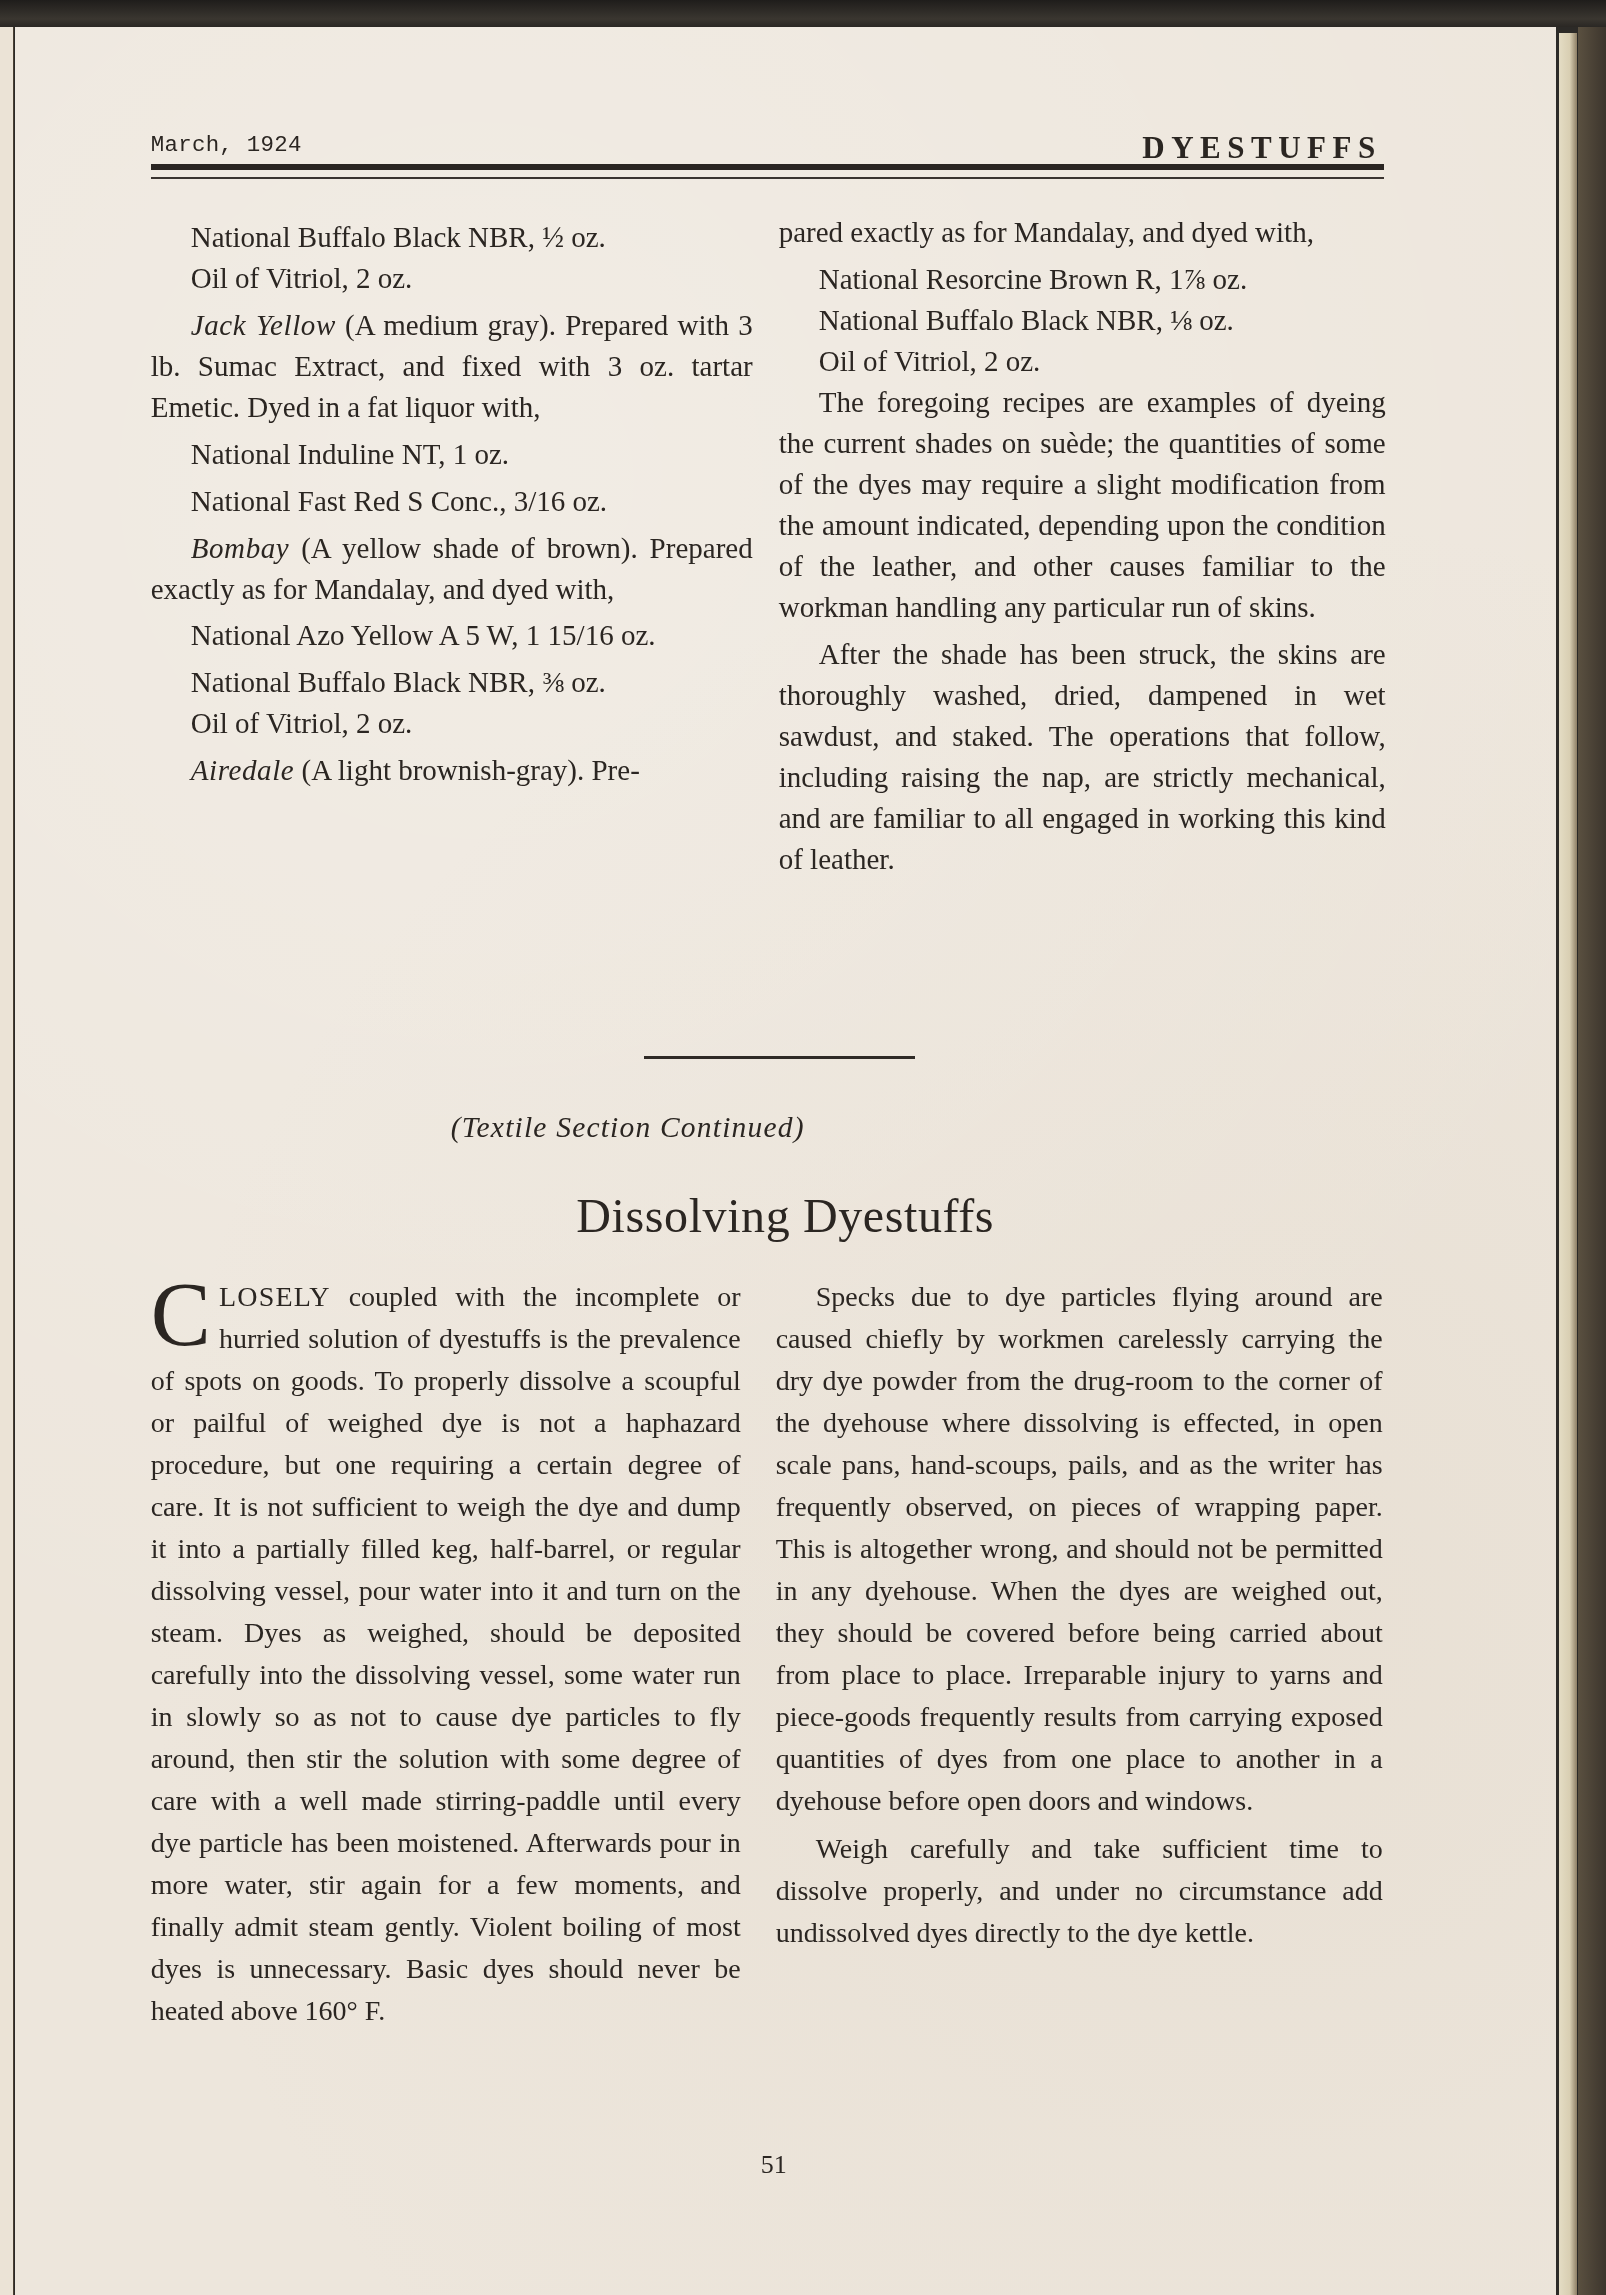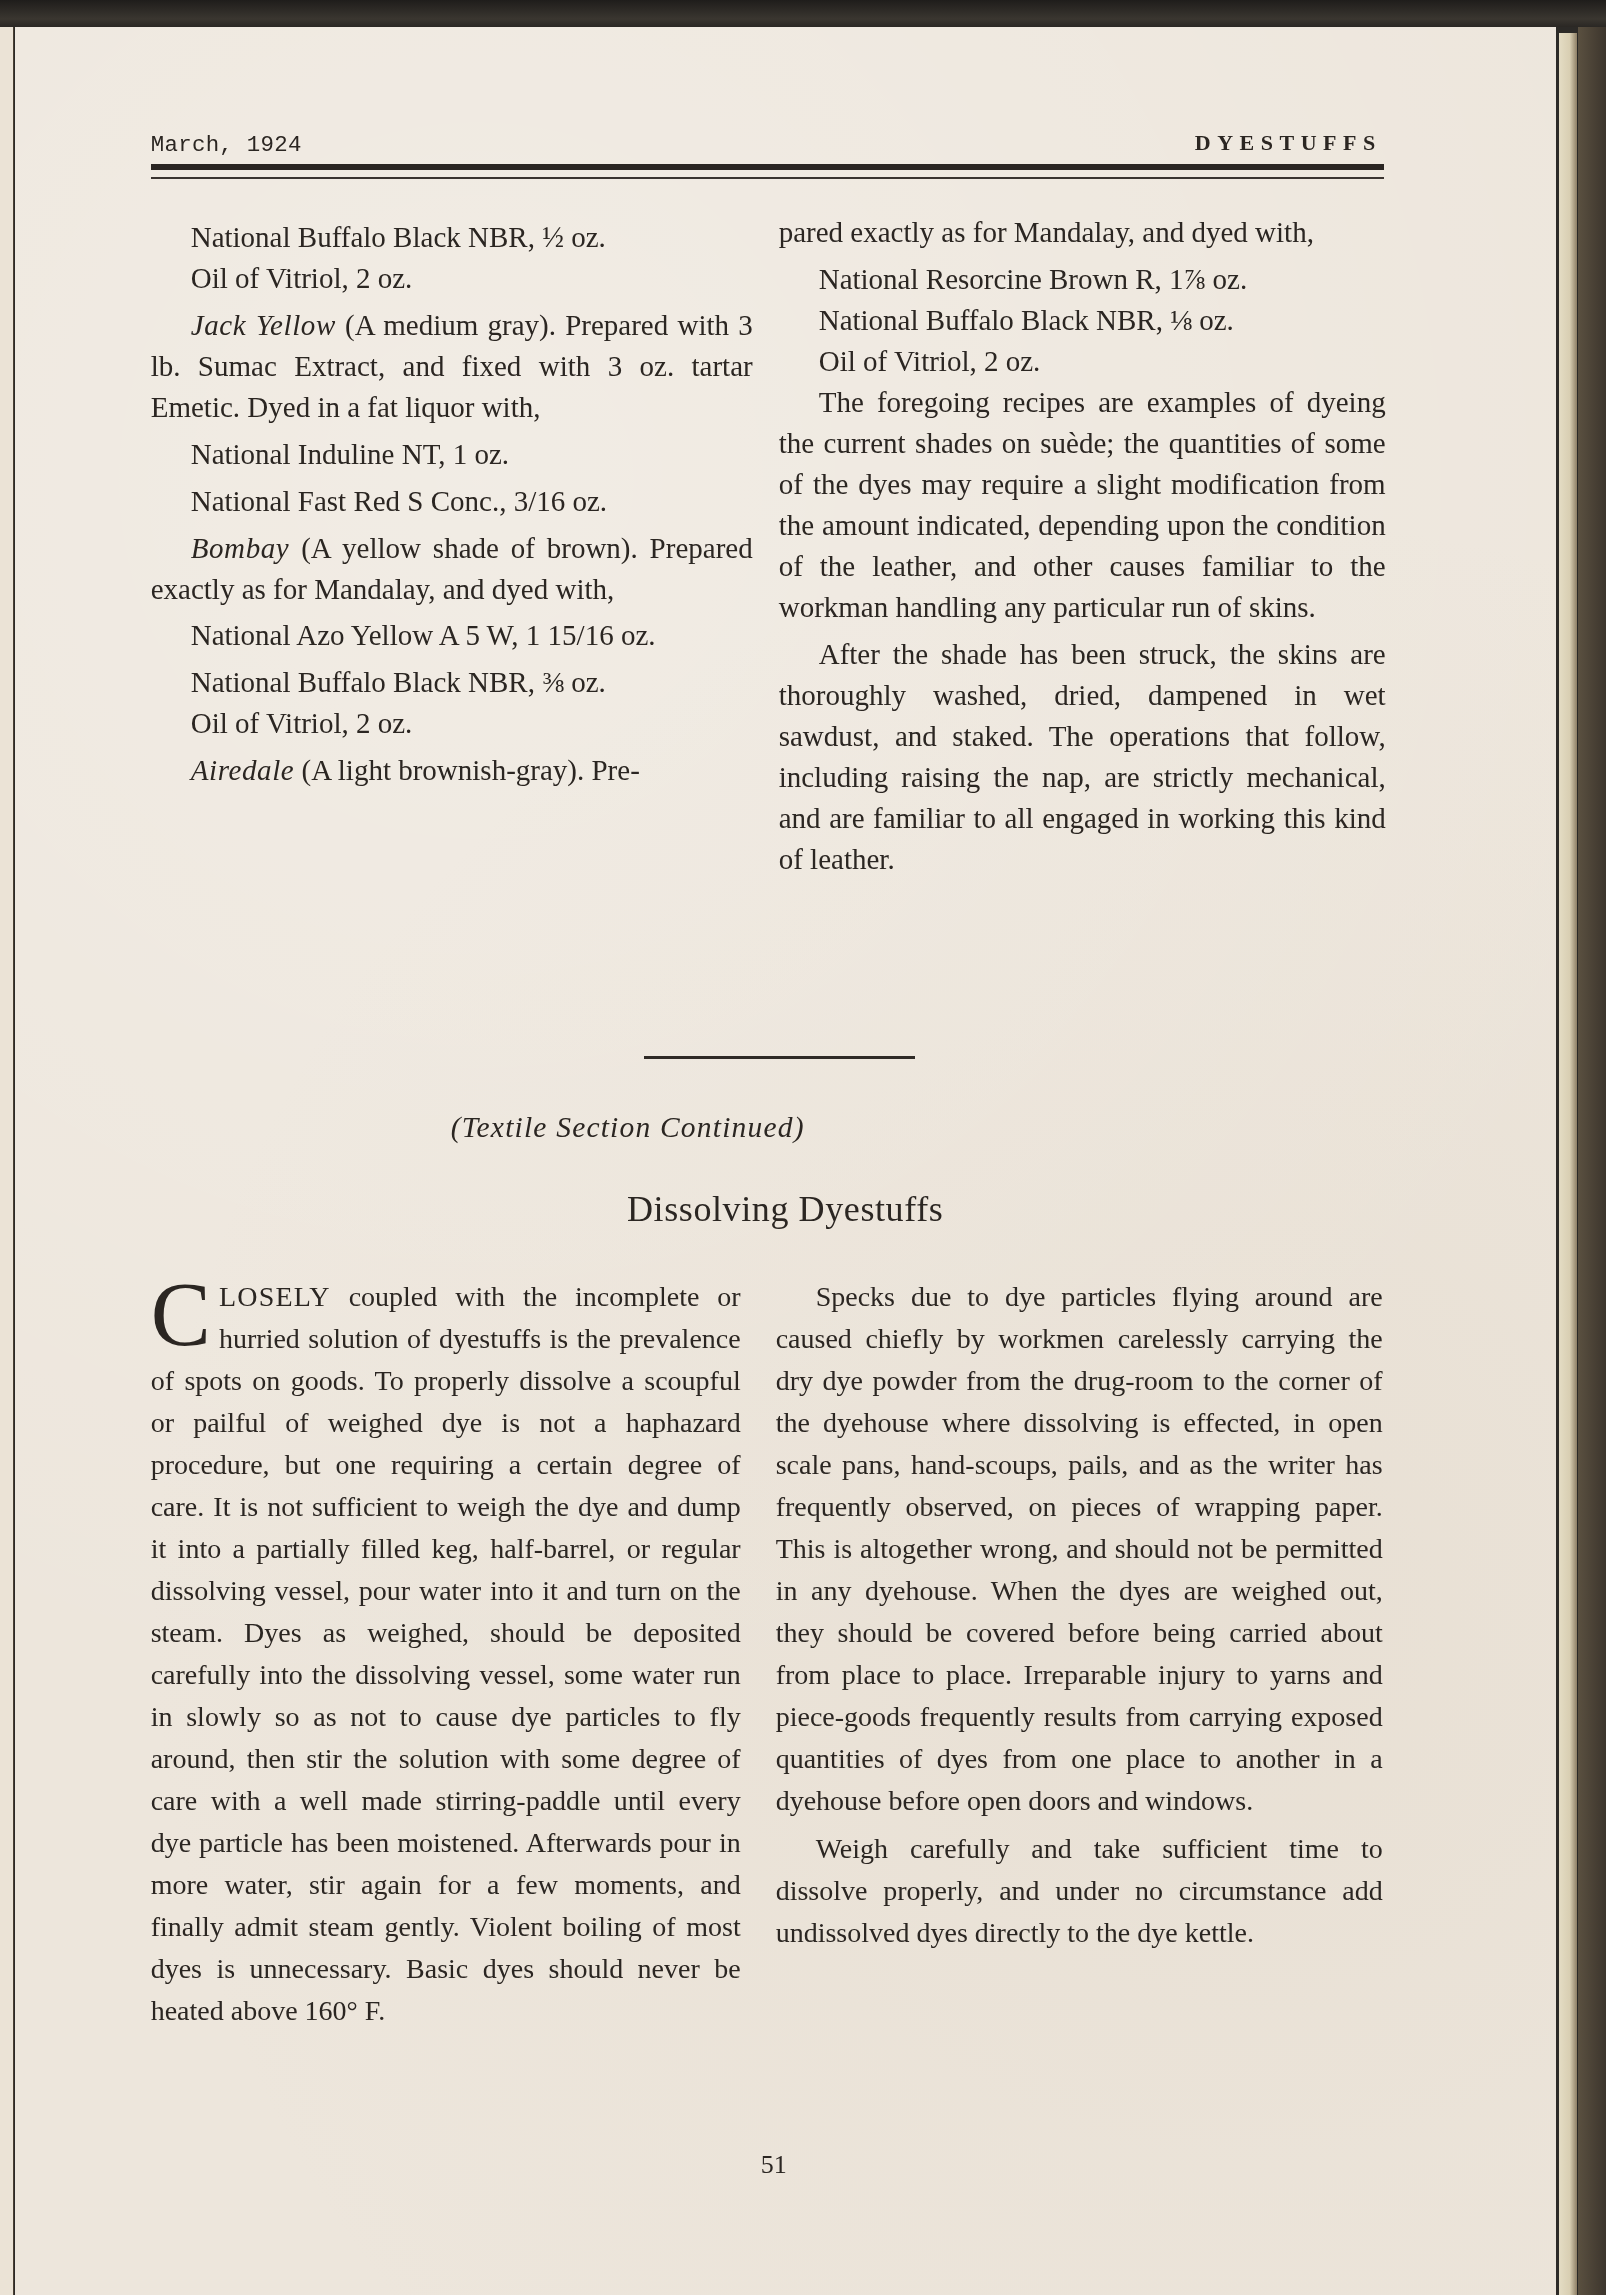--- a/index.html
+++ b/index.html
@@ -30,21 +30,21 @@
     position: absolute; left: 14.7px; top: 27px; width: 1541px; height: 2268px;
     background: #ede6dc;
     background-image:
       radial-gradient(circle at 30% 20%, rgba(255,255,255,0.25), transparent 60%),
       radial-gradient(circle at 80% 70%, rgba(210,196,176,0.18), transparent 55%);
   }
   .hdr-left {
     position: absolute; left: 136px; top: 105px; font-size: 22.4px; letter-spacing: 0.3px; font-family: Liberation Mono, monospace;
   }
   .hdr-right {
-    position: absolute; right: 174px; top: 103px; font-size: 22px; letter-spacing: 6.5px; font-weight: bold;
+    position: absolute; right: 174px; top: 103px; font-size: 31px; letter-spacing: 6.5px; font-weight: bold;
   }
   .rule-thick {
     position: absolute; left: 136px; top: 137px; width: 1233px; height: 5.9px; background: #2a2522;
   }
   .rule-thin {
     position: absolute; left: 136px; top: 150px; width: 1233px; height: 1.8px; background: #3a3430;
   }
   .col {
     position: absolute; font-size: 29px; line-height: 41px; text-align: justify;
   }
@@ -58,21 +58,21 @@
   #col-tr { left: 764px; top: 185px; width: 607px; }
   .center-rule {
     position: absolute; left: 629px; top: 1029px; width: 271px; height: 2.9px; background: #2f2a26;
   }
   .section-note {
     position: absolute; left: 0; width: 1226px; top: 1084px; text-align: center;
     font-size: 29.5px; font-style: italic; letter-spacing: 1.2px;
   }
   .article-title {
     position: absolute; left: 0; width: 1541px; top: 1161px; text-align: center;
-    font-size: 36px; letter-spacing: 0.6px;
+    font-size: 48px; letter-spacing: 0.6px;
   }
   #col-bl { left: 136px; top: 1249px; width: 590px; font-size: 28px; line-height: 42px; }
   #col-br { left: 761px; top: 1249px; width: 607px; font-size: 28px; line-height: 42px; }
   .dropcap {
     float: left; font-size: 90px; line-height: 70px; margin: 3.5px 8.3px 0 0; font-weight: normal;
   }
   .smallcaps { letter-spacing: 1.2px; }
   .page-number {
     position: absolute; left: 746px; top: 2123px; font-size: 26px;
   }

